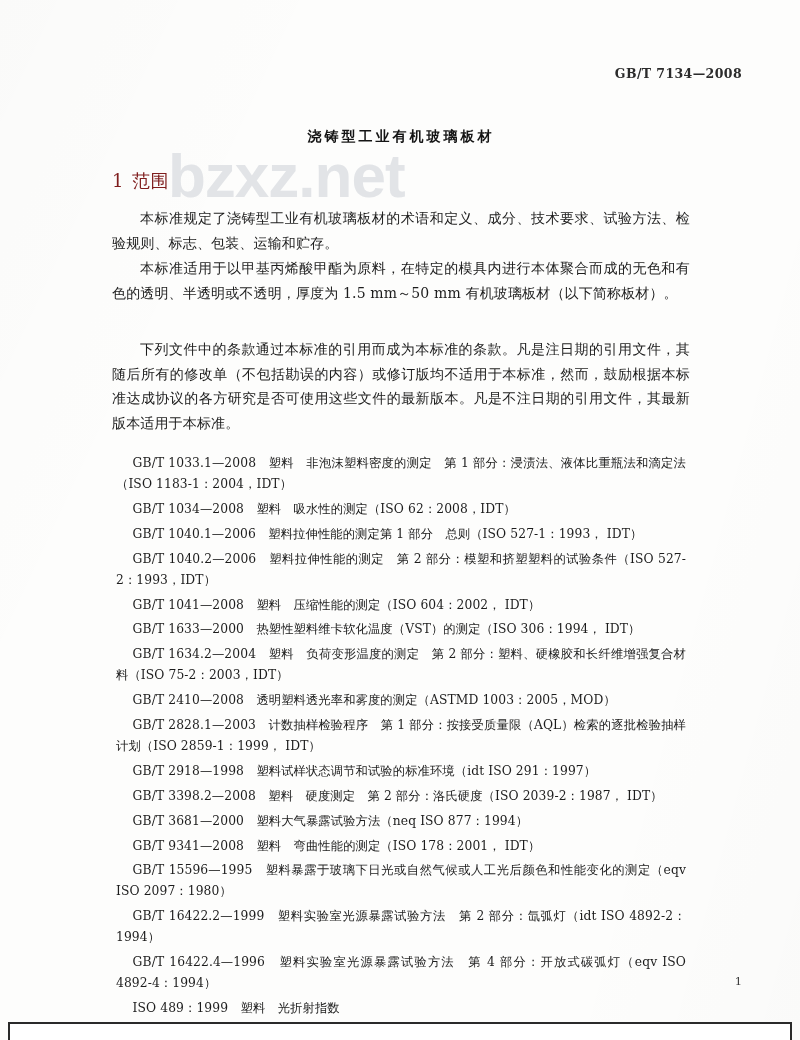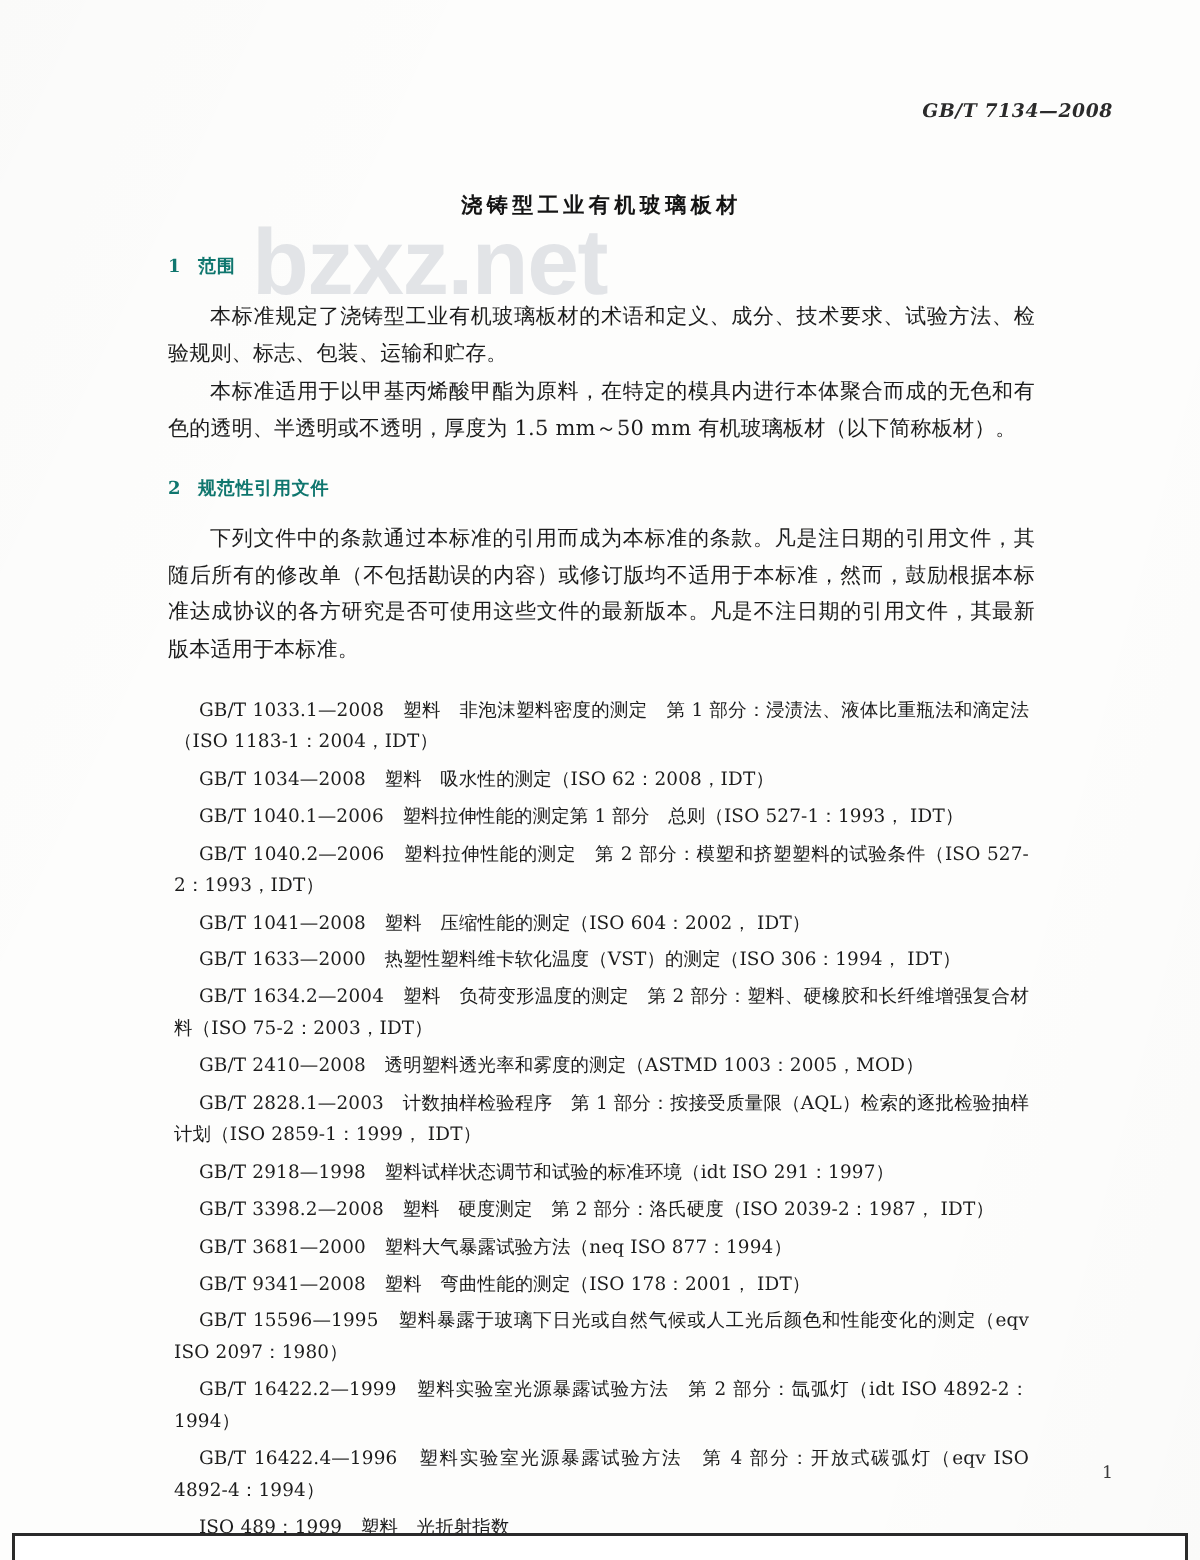--- a/index.html
+++ b/index.html
@@ -49,21 +49,20 @@
   #std-header {
     position: absolute;
     right: 58px;
     top: 66px;
     font-family: "DejaVu Serif", "Liberation Serif", serif;
     font-size: 12.5px;
     font-weight: bold;
     letter-spacing: 0.4px;
     color: #2b2b2b;
     z-index: 2;
-    font-style: italic;
   }
 
   
   #content {
     position: absolute;
     left: 112px;
     top: 118px;
     width: 578px;
     z-index: 2;
   }
@@ -71,25 +70,25 @@
   #doc-title {
     text-align: center;
     font-size: 14px;
     font-weight: bold;
     letter-spacing: 3px;
     margin: 10px 0 0 0;
     color: #141414;
   }
 
   .sec-head {
-    font-size: 12px;
-    font-weight: bold;
+    font-size: 18px;
+    font-weight: normal;
     margin: 0;
     letter-spacing: 0.5px;
-    color: #0f766e;
+    color: #7f1d1d;
   }
   .sec-num {
     display: inline-block;
     min-width: 20px;
   }
 
   .para {
     font-size: 14px;
     line-height: 1.78;
     text-align: justify;
@@ -162,23 +161,20 @@
 
     <h2 class="sec-head">
       <span class="sec-num">1</span><span>范围</span>
     </h2>
     <div class="gap-sm"></div>
     <p class="para">本标准规定了浇铸型工业有机玻璃板材的术语和定义、成分、技术要求、试验方法、检验规则、标志、包装、运输和贮存。</p>
     <p class="para">本标准适用于以甲基丙烯酸甲酯为原料，在特定的模具内进行本体聚合而成的无色和有色的透明、半透明或不透明，厚度为 1.5 mm～50 mm 有机玻璃板材（以下简称板材）。</p>
 
     <div class="gap-md"></div>
 
-    <h2 class="sec-head">
-      <span class="sec-num">2</span><span>规范性引用文件</span>
-    </h2>
     <div class="gap-sm"></div>
     <p class="para">下列文件中的条款通过本标准的引用而成为本标准的条款。凡是注日期的引用文件，其随后所有的修改单（不包括勘误的内容）或修订版均不适用于本标准，然而，鼓励根据本标准达成协议的各方研究是否可使用这些文件的最新版本。凡是不注日期的引用文件，其最新版本适用于本标准。</p>
 
     <div class="gap-sm"></div>
 
     <ul id="ref-list">
       <li>GB/T 1033.1—2008　塑料　非泡沫塑料密度的测定　第 1 部分：浸渍法、液体比重瓶法和滴定法（ISO 1183-1：2004，IDT）</li>
       <li>GB/T 1034—2008　塑料　吸水性的测定（ISO 62：2008，IDT）</li>
       <li>GB/T 1040.1—2006　塑料拉伸性能的测定第 1 部分　总则（ISO 527-1：1993， IDT）</li>
       <li>GB/T 1040.2—2006　塑料拉伸性能的测定　第 2 部分：模塑和挤塑塑料的试验条件（ISO 527-2：1993，IDT）</li>

